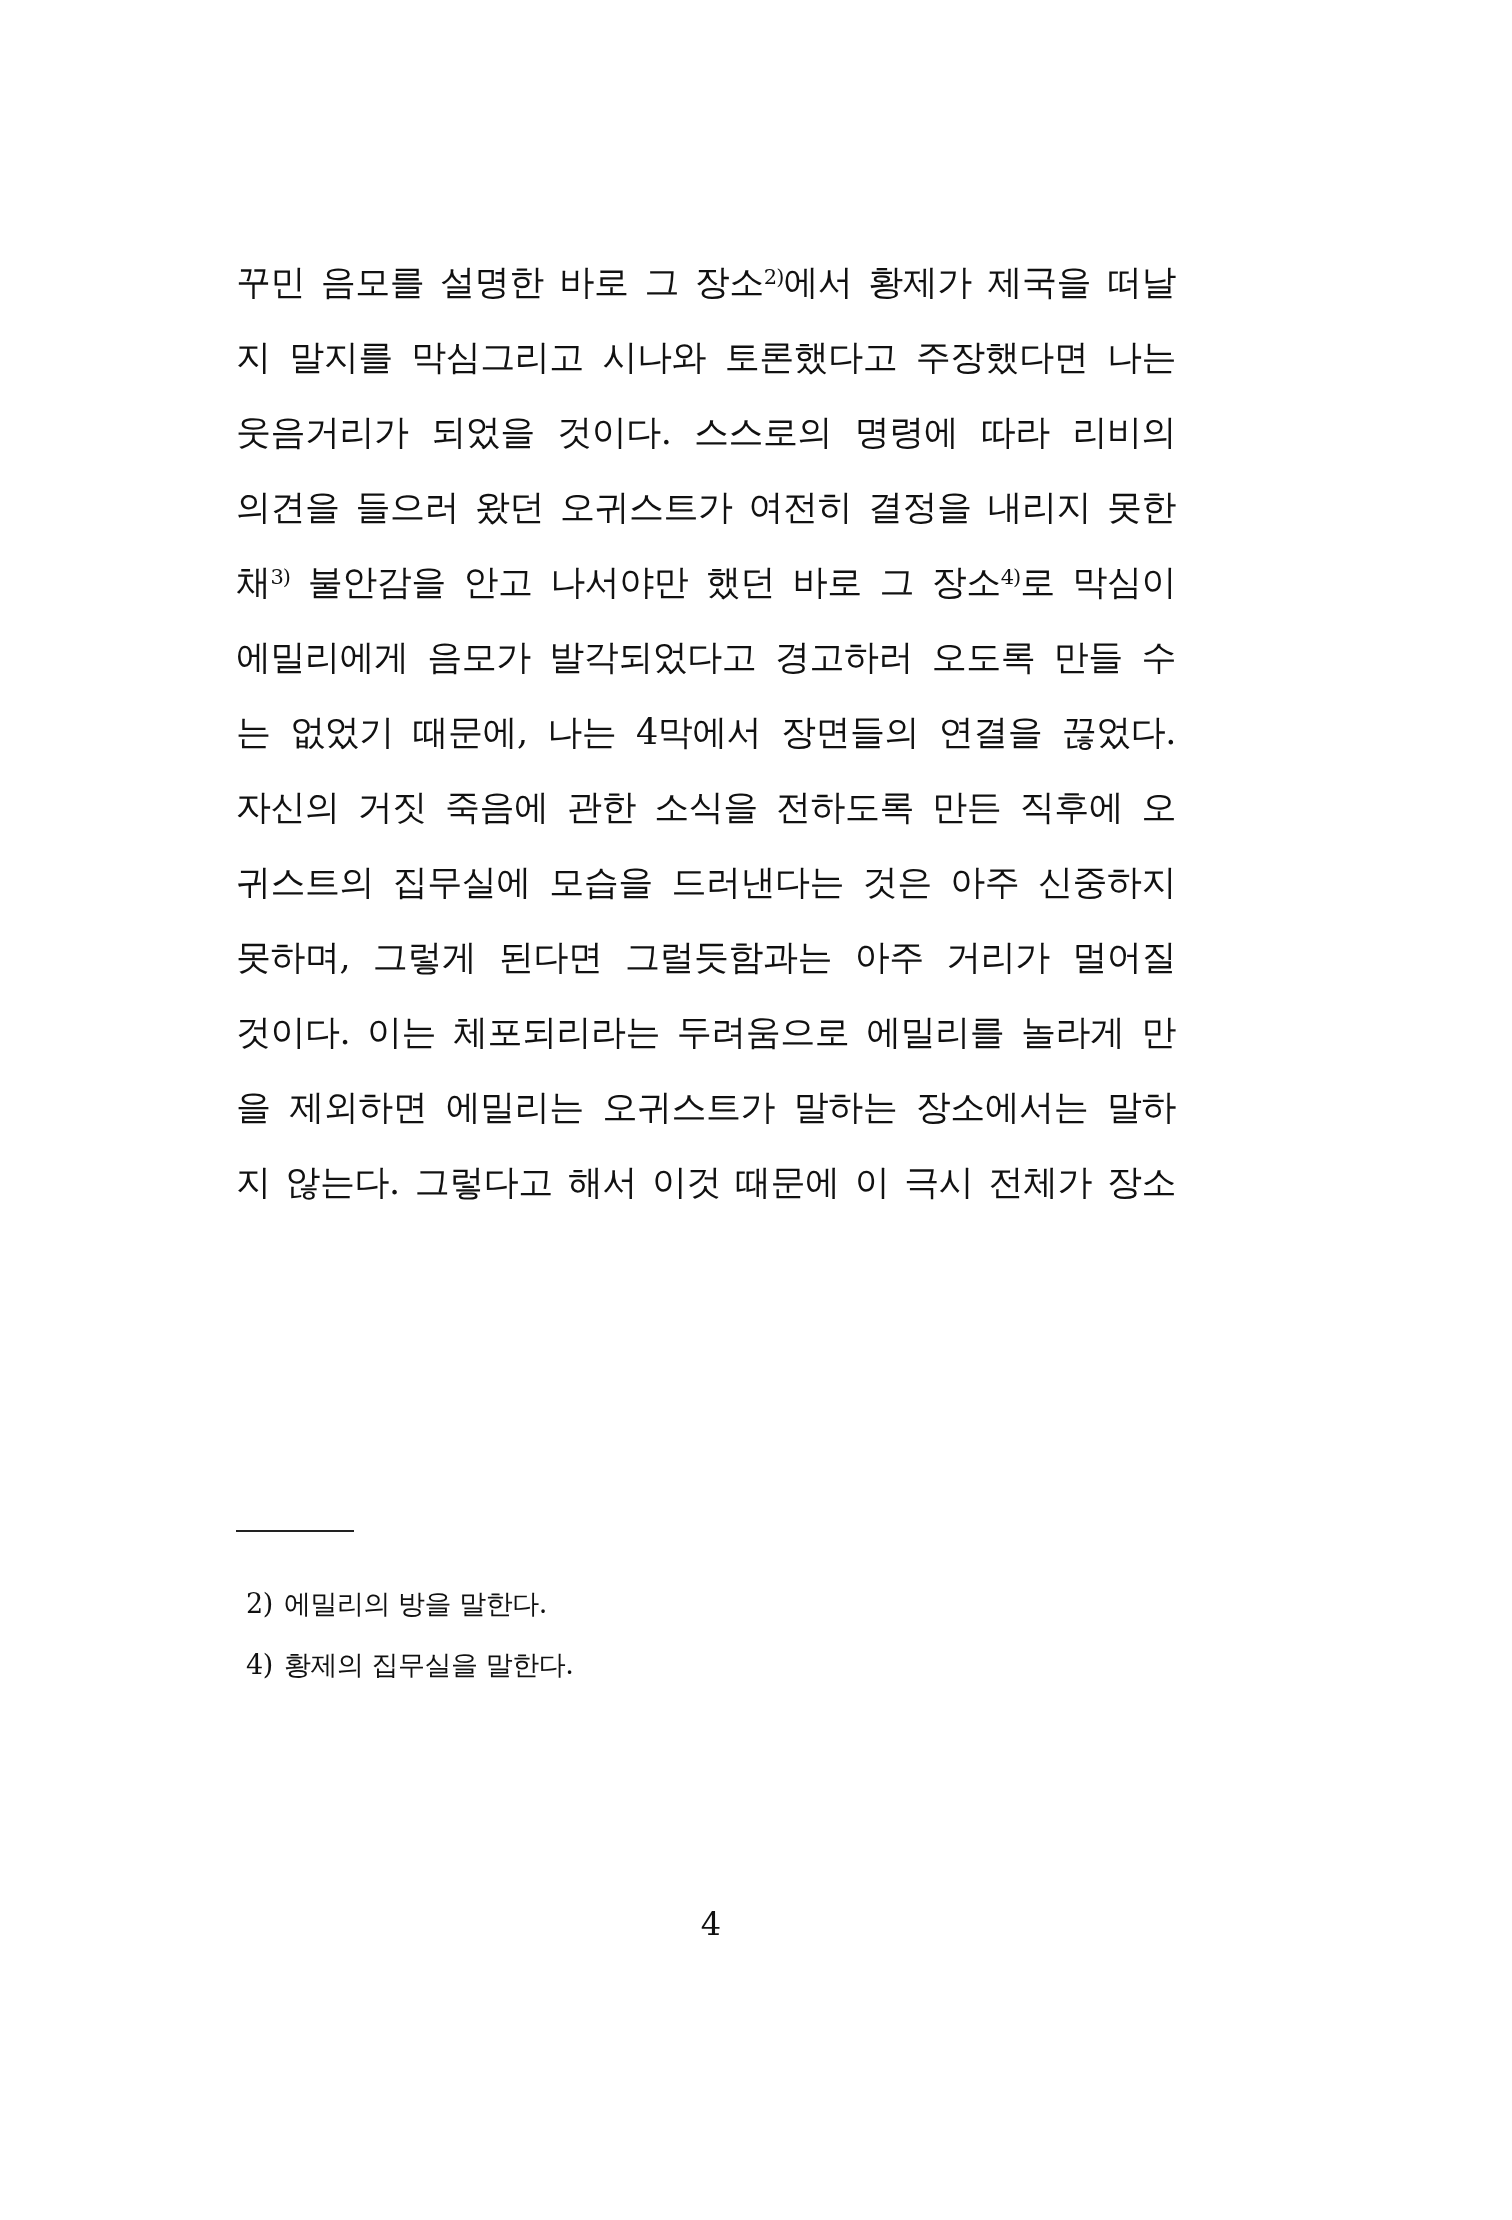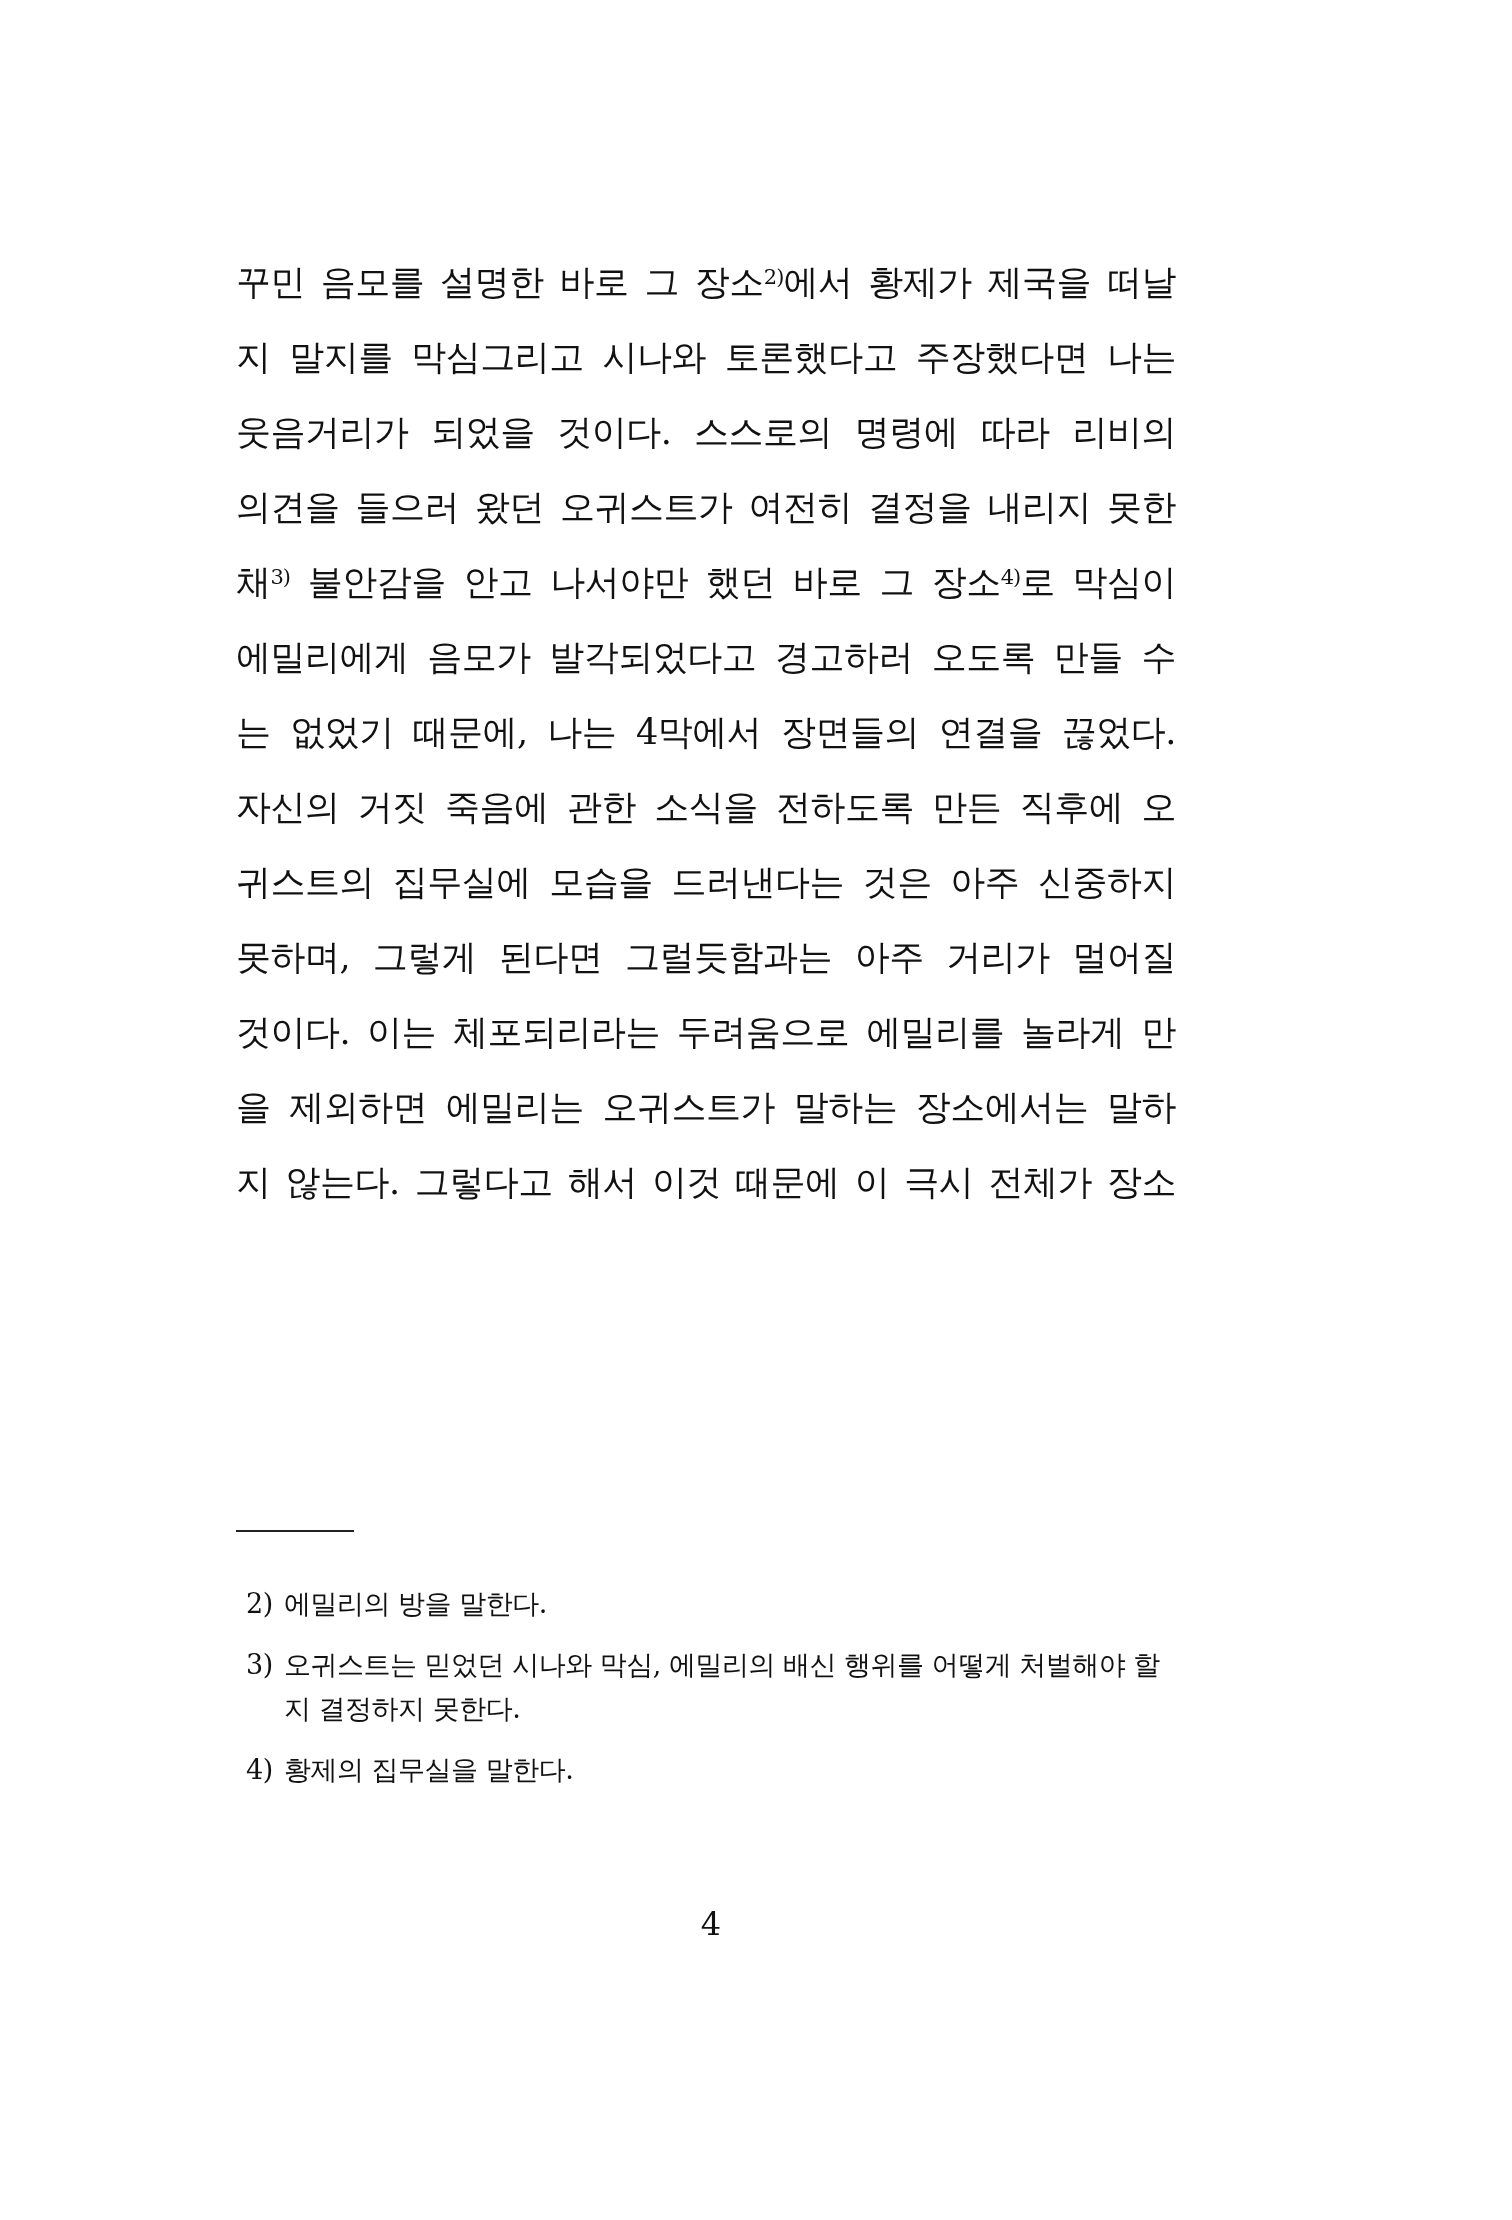--- a/index.html
+++ b/index.html
@@ -103,19 +103,18 @@
     <span class="line"><span>못하며, 그렇게 된다면 그럴듯함과는 아주 거리가 멀어질</span></span>
     <span class="line"><span>것이다. 이는 체포되리라는 두려움으로 에밀리를 놀라게 만</span></span>
     <span class="line"><span>을 제외하면 에밀리는 오귀스트가 말하는 장소에서는 말하</span></span>
     <span class="line"><span>지 않는다. 그렇다고 해서 이것 때문에 이 극시 전체가 장소</span></span>
   </div>
 
   <div class="fn-rule"></div>
 
   <div class="footnotes">
     <p class="fn"><span class="fn-num">2)</span><span>에밀리의 방을 말한다.</span></p>
-    <p class="fn"><span class="fn-num">3)</span><span>오귀스트는 믿었던 시나와 막심, 에밀리의 배신 행위를 어떻게 처벌해야 할지 결정하지 못한다.</span></p>
     <p class="fn"><span class="fn-num">4)</span><span>황제의 집무실을 말한다.</span></p>
   </div>
 
   <div class="page-number">4</div>
 
 </div>
 
 </body></html>

